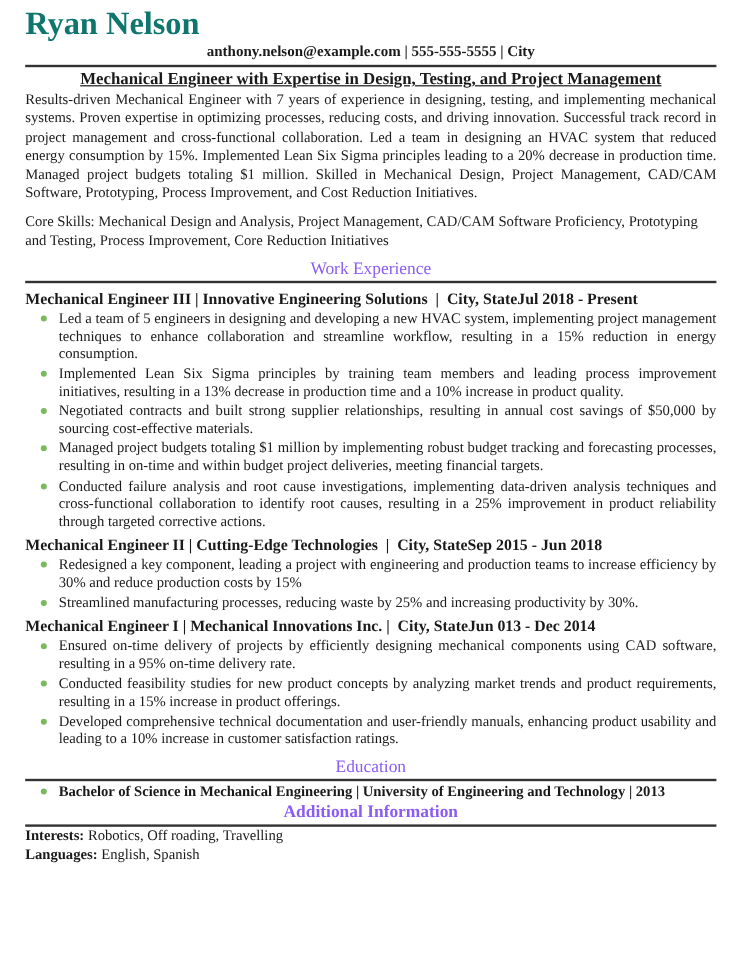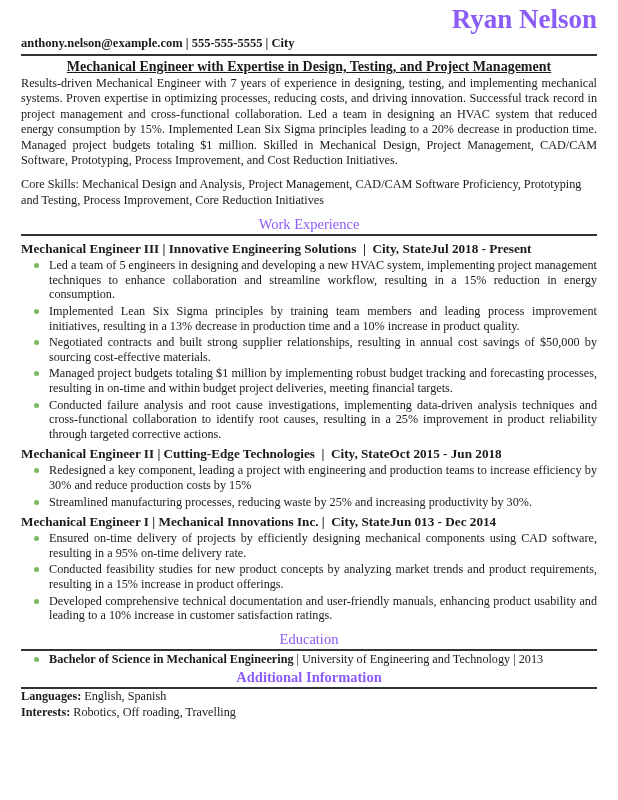--- a/index.html
+++ b/index.html
@@ -3,25 +3,25 @@
 <meta charset="utf-8">
 <style>
   html, body { margin: 0; padding: 0; background: #ffffff; }
   body {
     width: 618px; height: 800px; overflow: hidden;
     font-family: "Liberation Serif", "DejaVu Serif", serif;
     color: #1a1a1a;
   }
   .page { position: relative; padding: 0 21px 0 21px; }
   .name {
-    text-align: right; color: #8b5cf6; font-weight: bold;
+    text-align: left; color: #0f766e; font-weight: bold;
     font-size: 27px; line-height: 30px; padding-top: 4px; margin: 0;
   }
   .contact {
-    text-align: left; font-weight: bold; font-size: 12.5px;
+    text-align: center; font-weight: bold; font-size: 12.5px;
     line-height: 15px; margin-top: 2px;
   }
   .rule { border: 0; border-top: 2px solid #333; margin: 3px 0 0 0; height: 0; }
   .headline {
     text-align: center; font-weight: bold; font-size: 14px;
     line-height: 17px; margin: 2px 0 0 0; text-decoration: underline;
   }
   .summary {
     font-size: 12.2px; line-height: 15.4px; text-align: justify;
     margin: 1px 0 0 0;
@@ -38,21 +38,21 @@
   }
   ul.bullets { list-style: none; margin: 1px 0 0 0; padding: 0; }
   ul.bullets li {
     position: relative; padding-left: 28px; font-size: 12.2px;
     line-height: 14.6px; text-align: justify; margin-bottom: 2px;
   }
   ul.bullets li .dot {
     position: absolute; left: 13px; top: 5px; width: 5px; height: 5px;
     border-radius: 50%; background: #7ab95e;
   }
-  .edu { margin-top: 4px; }
+  .edu { margin-top: 4px; font-weight: bold; }
   .edu li { font-size: 12.2px; }
   .info-line { font-size: 12.2px; line-height: 15.5px; }
   .info-line b { font-weight: bold; }
 </style>
 </head>
 <body>
 
 <div class="page">
   <h1 class="name">Ryan Nelson</h1>
   <div class="contact">anthony.nelson@example.com | 555-555-5555 | City</div>
@@ -76,21 +76,21 @@
       <li><span class="dot"></span><span>Implemented Lean Six Sigma principles by training team members and leading process improvement initiatives, resulting in a 13% decrease in production time and a 10% increase in product quality.</span></li>
       <li><span class="dot"></span><span>Negotiated contracts and built strong supplier relationships, resulting in annual cost savings of $50,000 by sourcing cost-effective materials.</span></li>
       <li><span class="dot"></span><span>Managed project budgets totaling $1 million by implementing robust budget tracking and forecasting processes, resulting in on-time and within budget project deliveries, meeting financial targets.</span></li>
       <li><span class="dot"></span><span>Conducted failure analysis and root cause investigations, implementing data-driven analysis techniques and cross-functional collaboration to identify root causes, resulting in a 25% improvement in product reliability through targeted corrective actions.</span></li>
     </ul>
   </div>
 
   <div>
     <div class="job-head">
       <span style="white-space:pre">Mechanical Engineer II | Cutting-Edge Technologies  |  City, State</span>
-      <span>Oct 2015 - Jun 2018</span>
+      <span>Sep 2015 - Jun 2018</span>
     </div>
     <ul class="bullets">
       <li><span class="dot"></span><span>Redesigned a key component, leading a project with engineering and production teams to increase efficiency by 30% and reduce production costs by 15%</span></li>
       <li><span class="dot"></span><span>Streamlined manufacturing processes, reducing waste by 25% and increasing productivity by 30%.</span></li>
     </ul>
   </div>
 
   <div>
     <div class="job-head">
       <span style="white-space:pre">Mechanical Engineer I | Mechanical Innovations Inc. |  City, State</span>
@@ -105,18 +105,18 @@
 
   <div class="section-title">Education</div>
   <hr class="rule" style="margin-top:1px">
   <ul class="bullets edu">
     <li style="text-align:left"><span class="dot"></span><b>Bachelor of Science in Mechanical Engineering</b><span> | University of Engineering and Technology | 2013</span></li>
   </ul>
 
   <div class="section-title" style="font-weight:bold;margin-top:3px">Additional Information</div>
   <hr class="rule" style="margin-top:1px">
   <div class="info-line">
-    <b>Languages:</b><span> English, Spanish</span>
+    <b>Interests:</b><span> Robotics, Off roading, Travelling</span>
   </div>
   <div class="info-line">
-    <b>Interests:</b><span> Robotics, Off roading, Travelling</span>
+    <b>Languages:</b><span> English, Spanish</span>
   </div>
 </div>
 
 </body></html>

